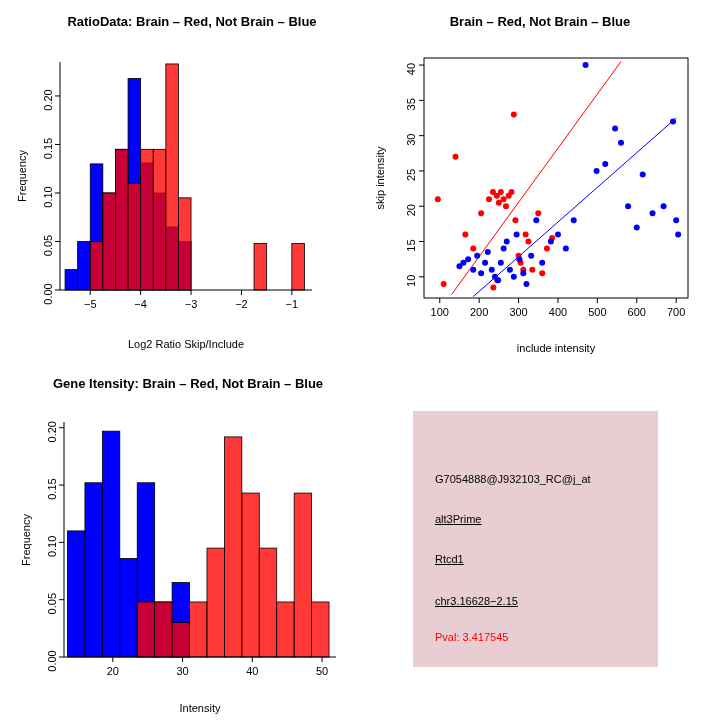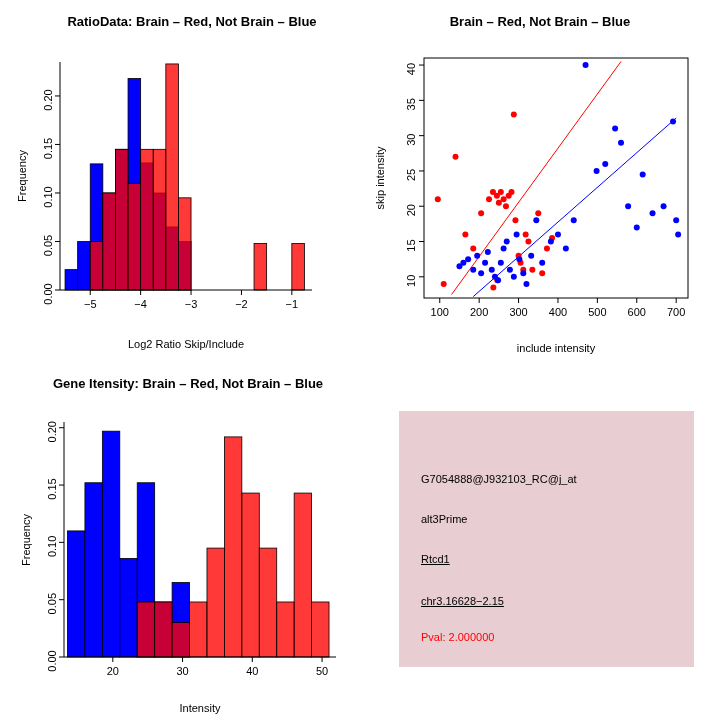--- a/index.html
+++ b/index.html
@@ -237,21 +237,21 @@
           <line x1="43" y1="125.04878048780489" x2="48" y2="125.04878048780489" stroke="#000" stroke-width="1"></line>
           <text x="40" y="129.0487804878049" text-anchor="middle" font-size="11" transform="rotate(-90 40 129.0487804878049)">0.15</text>
           <line x1="43" y1="67.73170731707316" x2="48" y2="67.73170731707316" stroke="#000" stroke-width="1"></line>
           <text x="40" y="71.73170731707316" text-anchor="middle" font-size="11" transform="rotate(-90 40 71.73170731707316)">0.20</text>
         </g>
       <text x="184" y="352" text-anchor="middle" class="axlab">Intensity</text>
       <text x="14" y="180" text-anchor="middle" class="axlab" transform="rotate(-90 14 180)">Frequency</text>
     </svg>
   </div>
 
-  <div class="infobox" style="left:399px;top:411px;width:295px;height:256px;">
+  <div class="infobox" style="left:413px;top:411px;width:245px;height:256px;">
     <div class="infotxt" style="left:22px;top:62px;">G7054888@J932103_RC@j_at</div>
-    <div class="infotxt" style="left:22px;top:102px;">alt3Prime</div>
+    <div class="infotxt" style="left:22px;top:102px;text-decoration:underline;">alt3Prime</div>
     <div class="infotxt" style="left:22px;top:142px;text-decoration:underline;">Rtcd1</div>
     <div class="infotxt" style="left:22px;top:184px;text-decoration:underline;">chr3.16628−2.15</div>
-    <div class="infotxt pval" style="left:22px;top:220px;">Pval: 2.000000</div>
+    <div class="infotxt pval" style="left:22px;top:220px;">Pval: 3.417545</div>
   </div>
 
 </div>
 
 </body></html>

